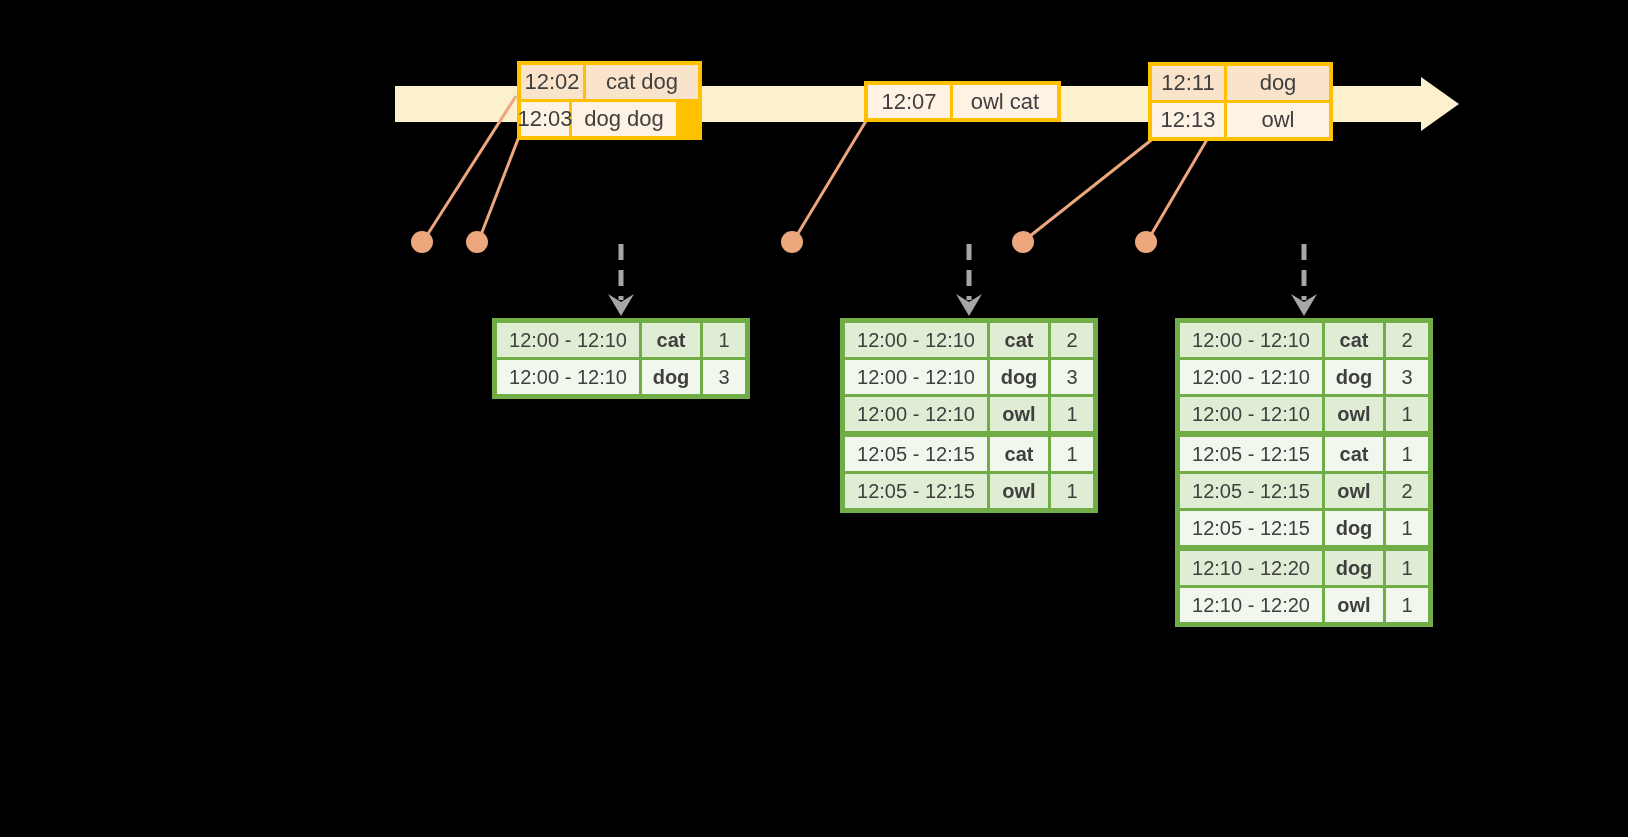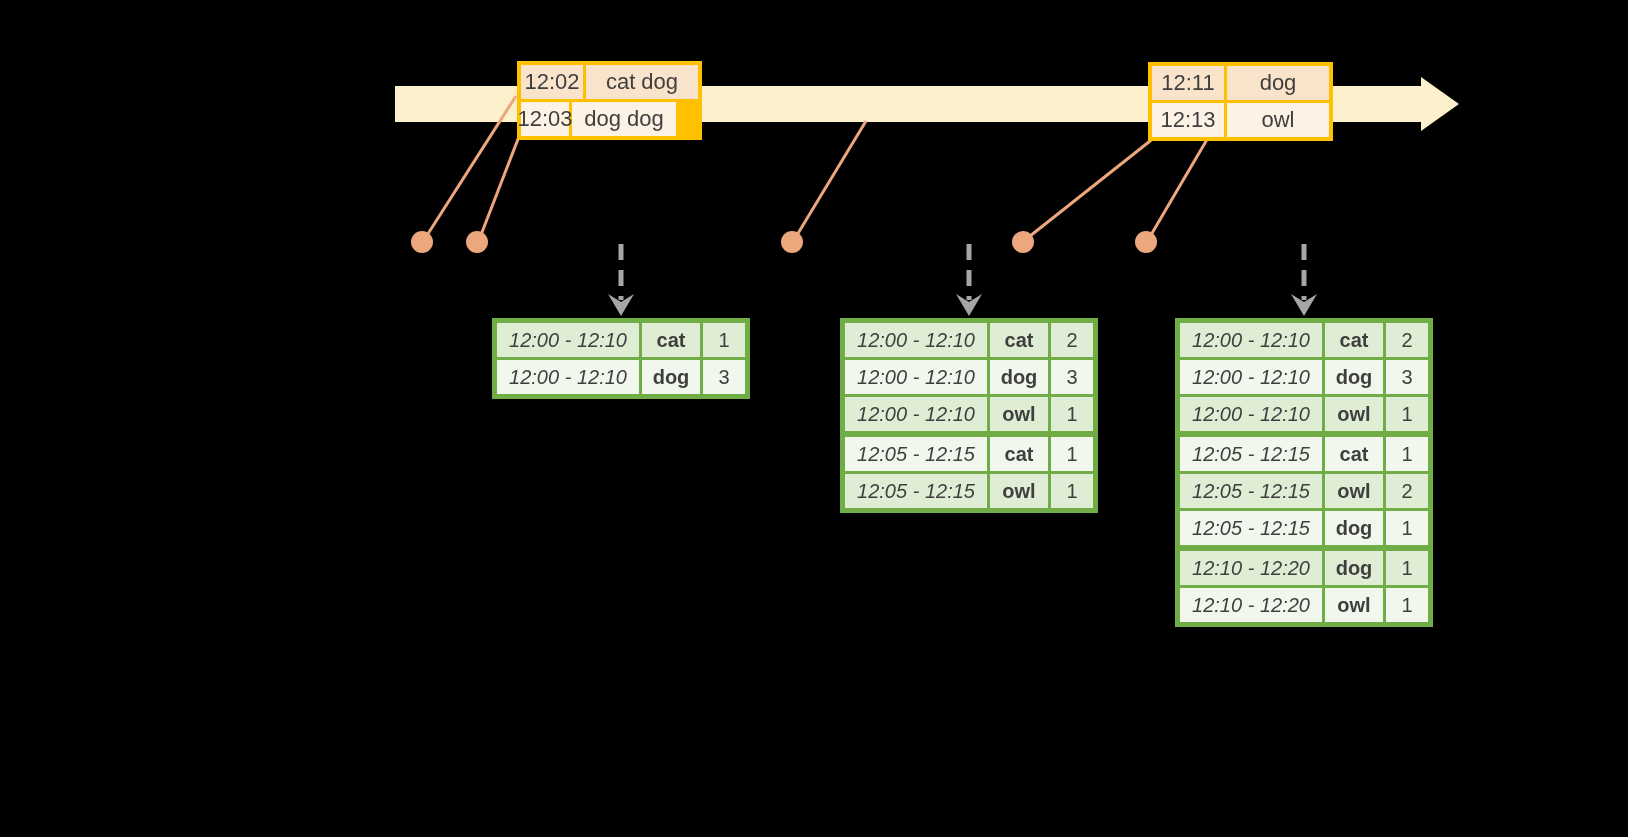--- a/index.html
+++ b/index.html
@@ -73,21 +73,21 @@
     gap: 3px;
   }
   .grow { display: flex; gap: 3px; height: 34px; }
   .grow.group-start { margin-top: 3px; }
   .gcell {
     display: flex; align-items: center; justify-content: center;
     font-size: 20px;
   }
   .gcell.tint { background: var(--result-cell-tint); }
   .gcell.light { background: var(--result-cell-light); }
-  .gcell.c-window { width: 142px; font-style: italic; }
+  .gcell.c-window { width: 142px; }
   .gcell.c-word   { width: 58px; font-weight: bold; }
   .gcell.c-count  { width: 42px; }
 </style>
 </head>
 <body>
 
 <div class="canvas">
 
   <div class="timeline-band"></div>
 
@@ -121,20 +121,26 @@
     <div class="erow">
       <div class="ecell peach" style="width:62px">12:02</div>
       <div class="ecell peach" style="width:112px">cat dog</div>
     </div>
     <div class="erow">
       <div class="ecell cream" style="width:48px">12:03</div>
       <div class="ecell cream" style="width:104px">dog dog</div>
     </div>
   </div>
 
+  <div class="etable etable-single" style="left:864px; top:81px;">
+    <div class="erow">
+      <div class="ecell cream" style="width:82px">12:07</div>
+      <div class="ecell cream" style="width:104px">owl cat</div>
+    </div>
+  </div>
 
   <div class="etable" style="left:1148px; top:62px;">
     <div class="erow">
       <div class="ecell peach" style="width:72px">12:11</div>
       <div class="ecell peach" style="width:102px">dog</div>
     </div>
     <div class="erow">
       <div class="ecell cream" style="width:72px">12:13</div>
       <div class="ecell cream" style="width:102px">owl</div>
     </div>

